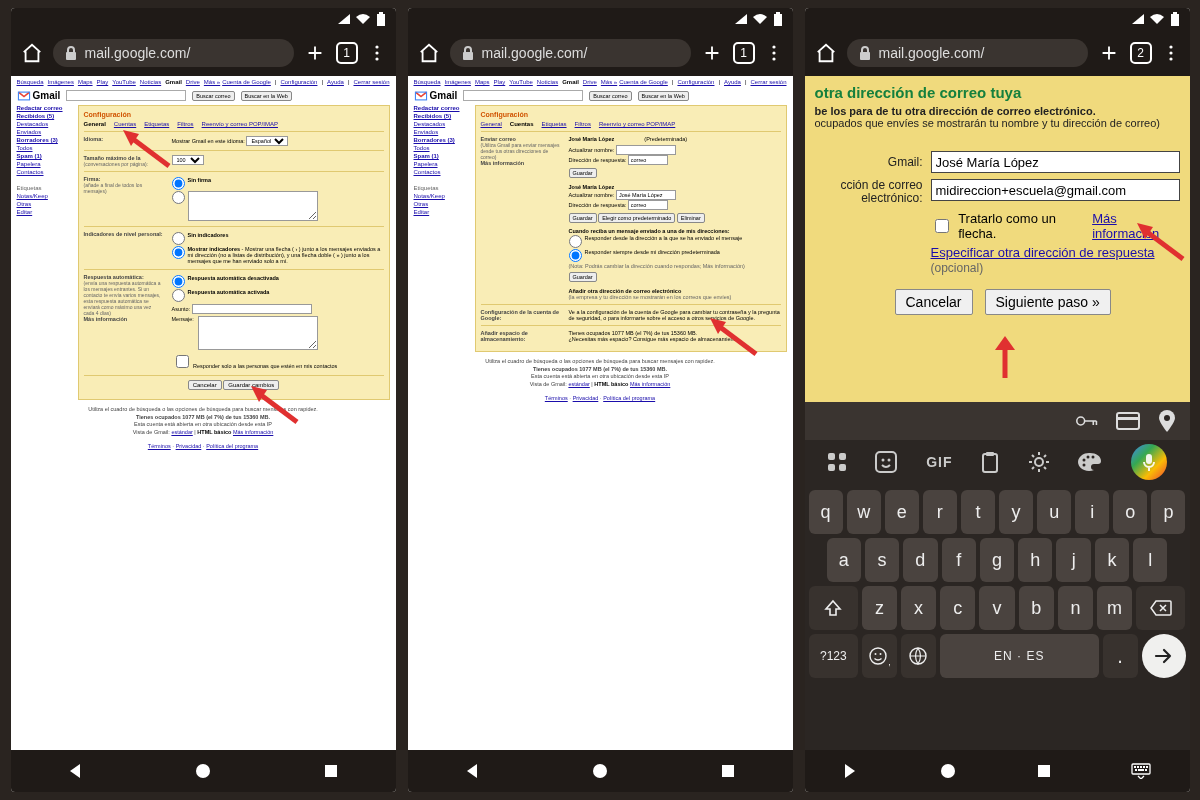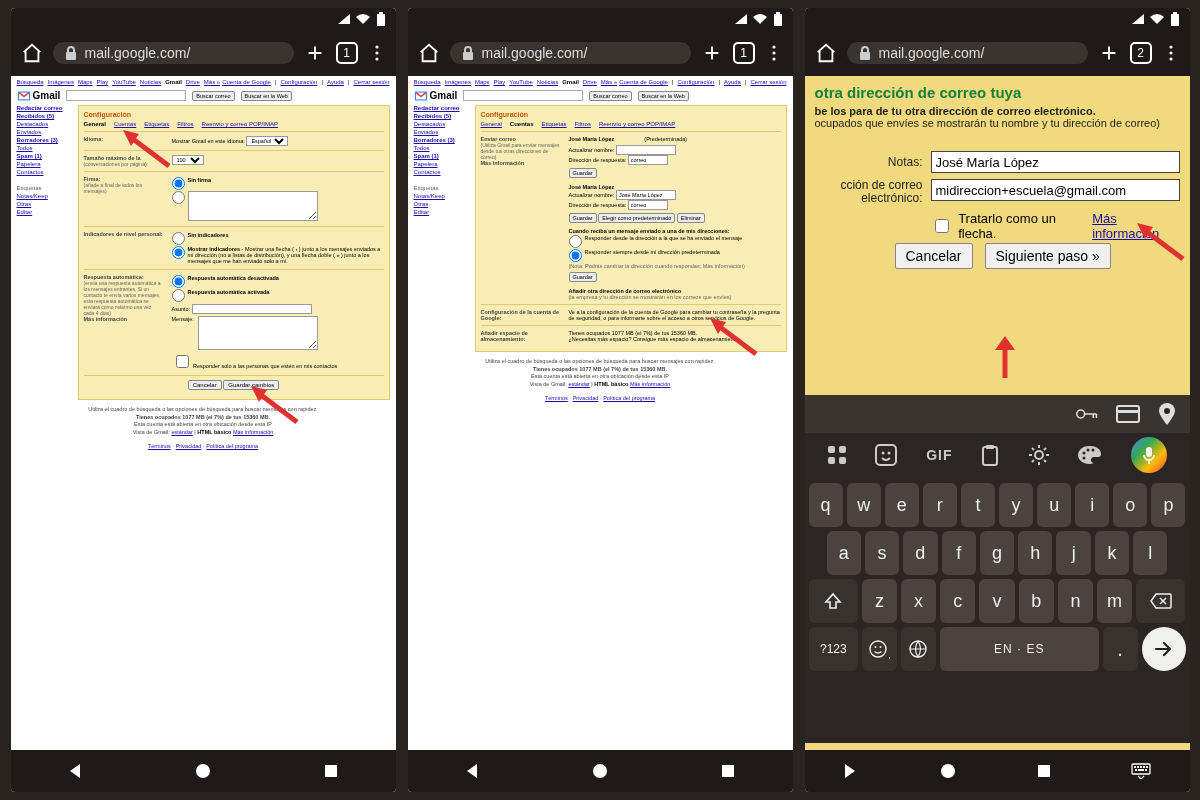--- a/index.html
+++ b/index.html
@@ -45,21 +45,21 @@
     background: #1f1a17;
     display: flex;
     align-items: center;
     padding: 0 10px;
     gap: 10px;
     color: #fff;
   }
   .url-pill {
     flex: 1;
     background: #3a3430;
-    height: 22px;
+    height: 28px;
     border-radius: 16px;
     display: flex;
     align-items: center;
     padding: 0 12px;
     gap: 8px;
     color: #ddd;
     font-size: 14px;
   }
   .tab-count {
     width: 22px; height: 22px;
@@ -165,21 +165,21 @@
   .p3-check { display:flex; align-items:center; gap:6px; margin:6px 0 2px 116px; font-size:13px;}
   .p3-check input { width:16px;height:16px; border:1px solid #777;}
   .p3-link { color:#1a0dab; text-decoration:underline;}
   .p3-spec { margin:4px 0 14px 116px; font-size:13px;}
   .p3-spec .opt { color:#666; font-size:12px;}
   .p3-actions { margin-left:80px; display:flex; gap:12px;}
   .p3-actions button {
     font-size:14px; padding:4px 10px; border:1px solid #888; background:#f0f0f0; border-radius:2px;
   }
   .keyboard-block {
-    position:absolute; bottom:7px; left:0; right:0; height:348px;
+    position:absolute; bottom:0; left:0; right:0; height:348px;
     background:#2b2623;
     color:#ddd;
     display:flex; flex-direction:column;
   }
   .kb-top {
     height:38px; background:#3a3430;
     display:flex; justify-content:flex-end; align-items:center; gap:18px;
     padding:0 14px;
   }
   .kb-suggest {
@@ -621,31 +621,35 @@
           <circle cx="9" cy="15" r="1.6" fill="#fff"></circle>
         </svg>
       </div>
   </div>
   <div class="content">
     <div class="p3-title">otra dirección de correo tuya</div>
     <div class="p3-sub">be los para de tu otra dirección de correo electrónico.</div>
     <div class="p3-sub2">ocupados que envíes se mostrarán tu nombre y tu dirección de correo)</div>
     <div class="p3-form">
       <div class="p3-row">
-        <div class="lbl">Notas:</div>
+        <div class="lbl">Gmail:</div>
         <input type="text" value="José María López" style="">
       </div>
       <div class="p3-row wrap">
         <div class="lbl" style="line-height:1.1;">cción de correo electrónico:</div>
         <input class="wavy" type="text" value="midireccion+escuela@gmail.com" style="">
       </div>
       <div class="p3-check">
         <input type="checkbox" style="">
         <span>Tratarlo como un flecha.</span>
         <a class="p3-link">Más información</a>
+      </div>
+      <div class="p3-spec">
+        <a class="p3-link">Especificar otra dirección de respuesta</a>
+        <span class="opt">(opcional)</span>
       </div>
       <div class="p3-actions">
         <button>Cancelar</button>
         <button>Siguiente paso »</button>
       </div>
     </div>
     <svg class="arrow-svg" style="left:330px;top:145px;" width="50" height="40">
         <path d="M48 38 L8 8" stroke="#e03030" stroke-width="5" fill="none"></path>
         <path d="M2 2 L18 6 L10 18 Z" fill="#e03030"></path>
       </svg>

